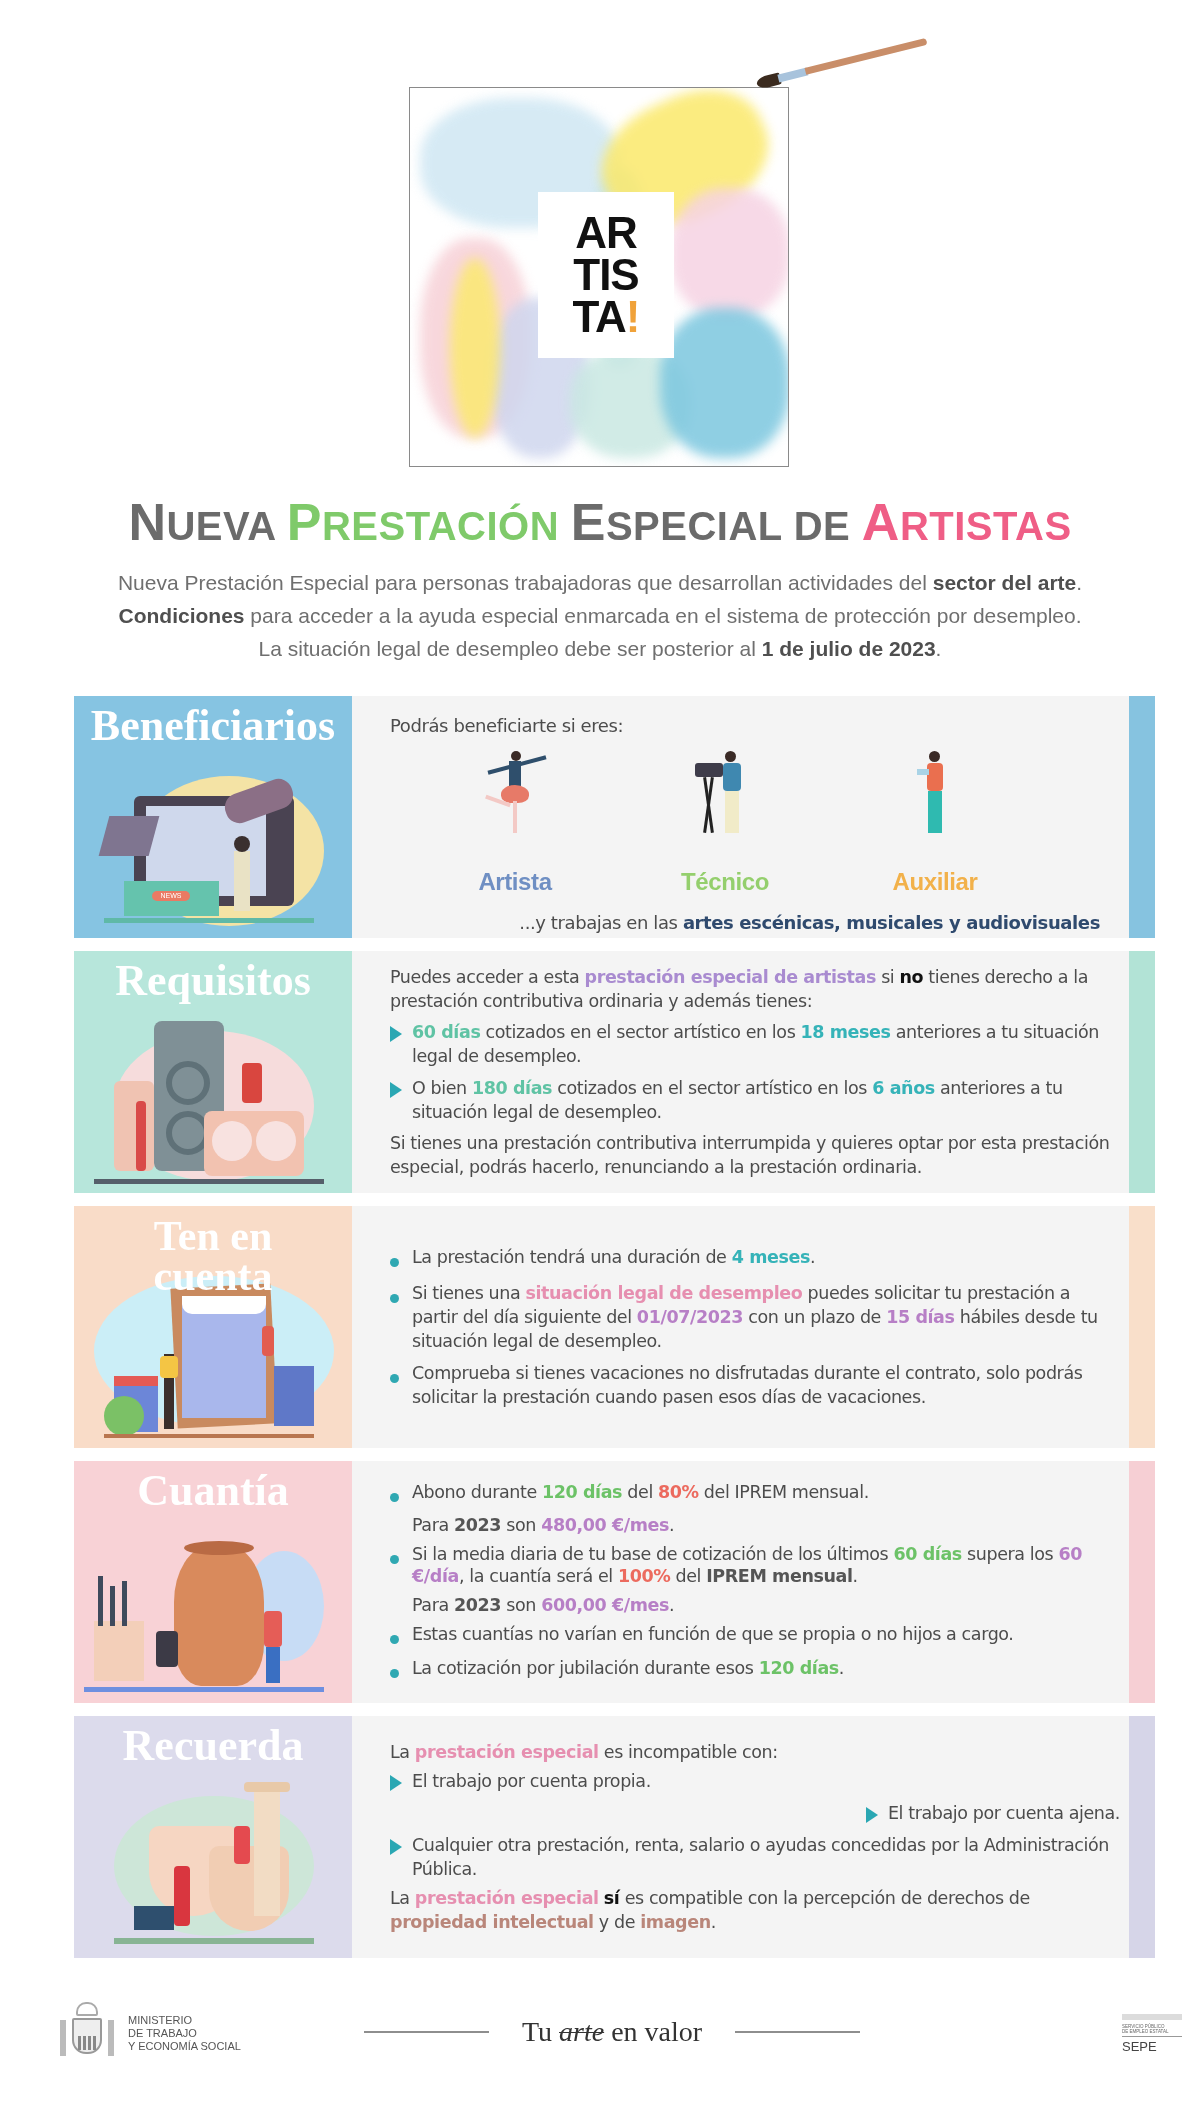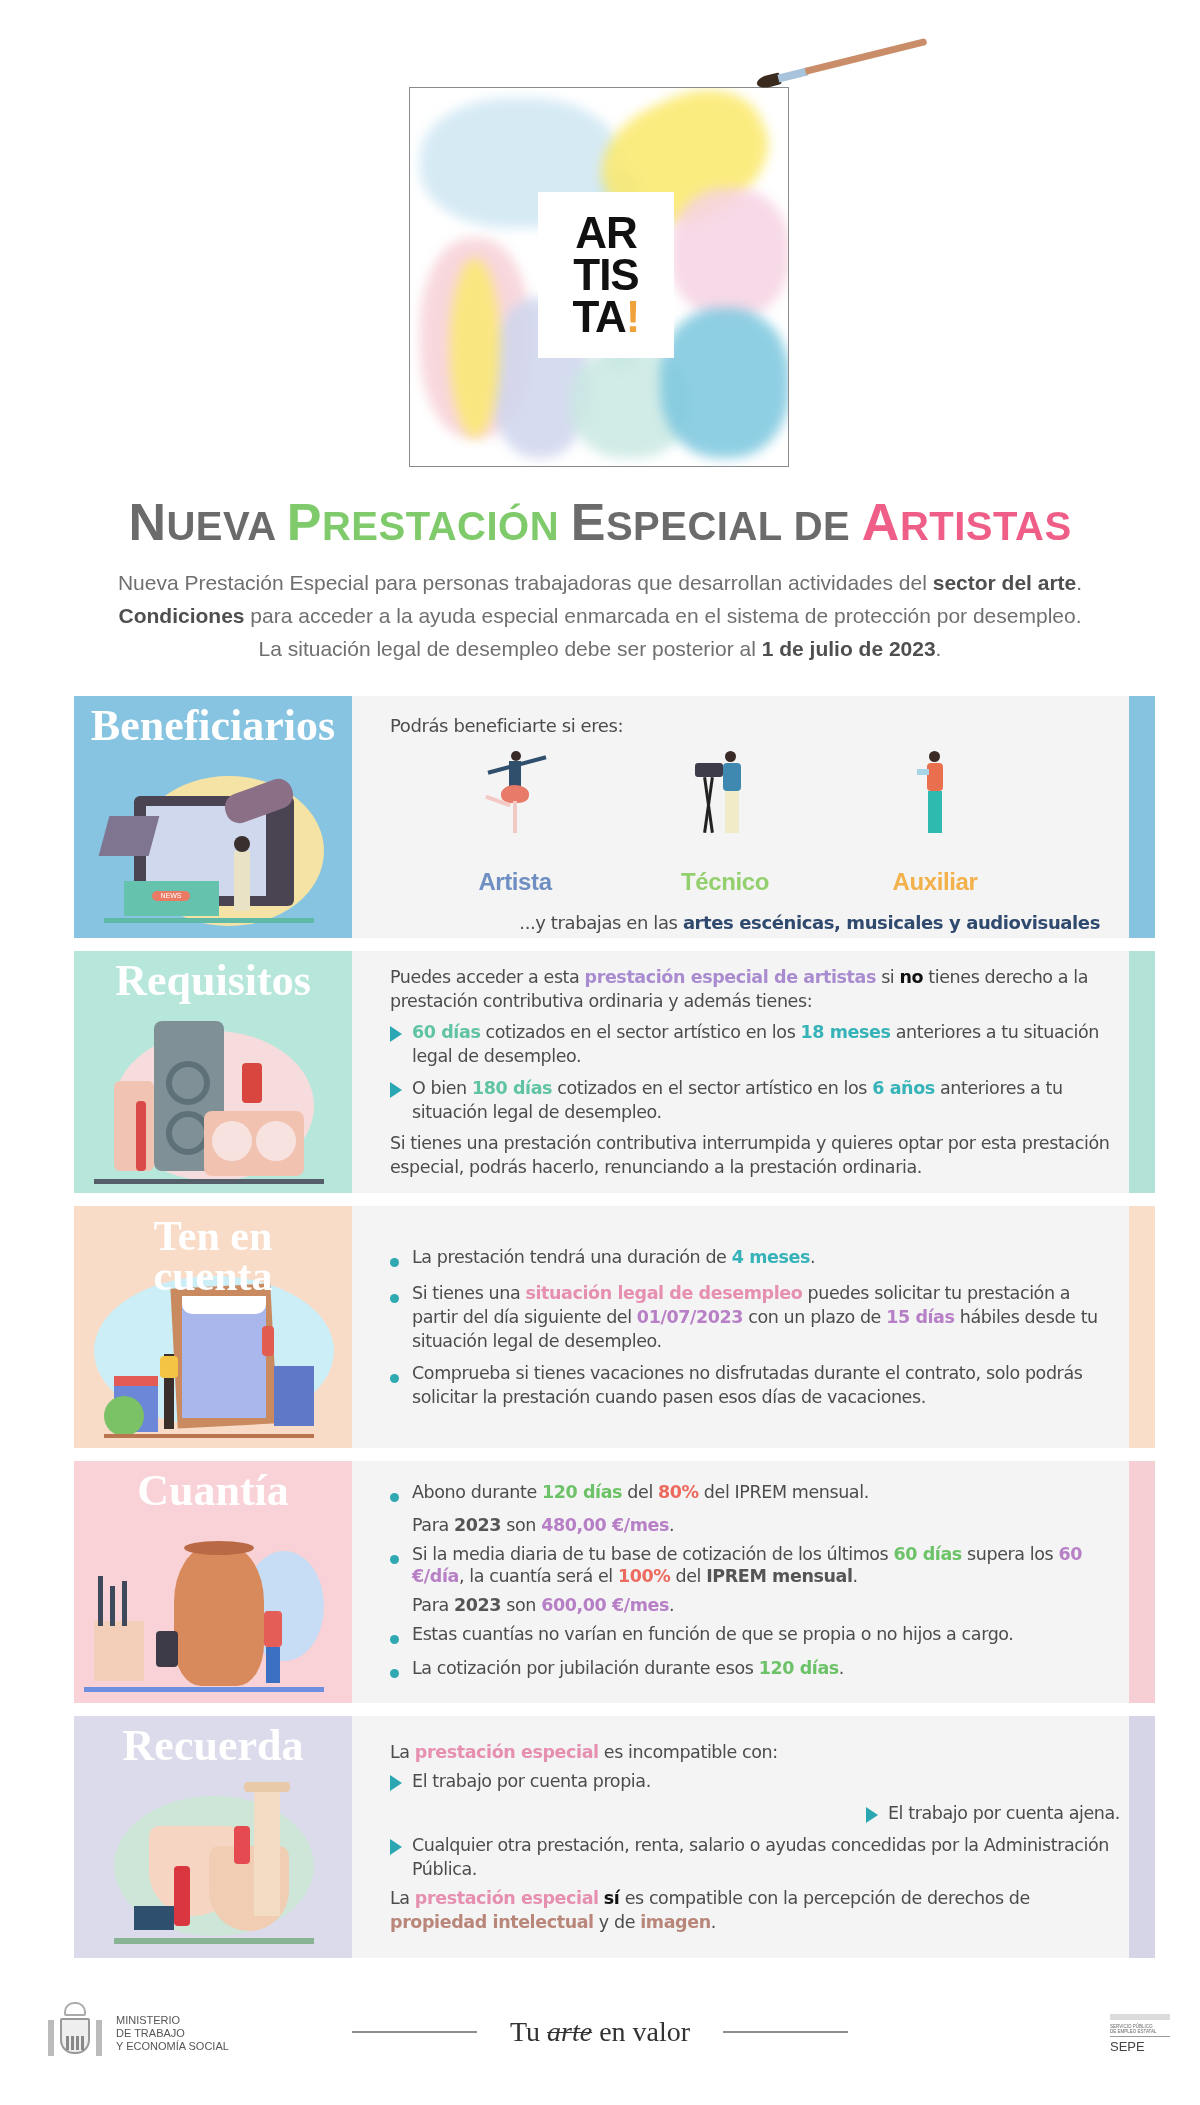--- a/index.html
+++ b/index.html
@@ -77,21 +77,21 @@
   
   .sec4 { top: 1461px; }
   .sec4 .art { background: #f8d2d6; }
   .sec4 .accent { background: #f6cfd4; }
   
   .sec5 { top: 1716px; }
   .sec5 .art { background: #dcdbec; }
   .sec5 .accent { background: #d6d5e8; }
 
   
-  .footer { position: absolute; left: 0; top: 1990px; width: 1090px; height: 90px; }
+  .footer { position: absolute; left: 12px; top: 1990px; width: 1090px; height: 90px; }
   .ministry { position: absolute; left: 46px; top: 12px; display: flex; align-items: center; }
   .crest { width: 58px; height: 62px; position: relative; }
   .ministry-text { margin-left: 12px; font-family: "Liberation Sans", sans-serif; font-size: 11px; line-height: 13px; color: #555; }
   .slogan { position: absolute; left: 352px; top: 26px; width: 496px; display: flex; align-items: center; justify-content: space-between; }
   .slogan .line { width: 125px; height: 2px; background: #8e8e8e; }
   .slogan .txt { font-family: "Liberation Serif", serif; font-size: 28px; color: #333; }
   .slogan .txt i { font-style: italic; text-decoration: line-through; text-decoration-thickness: 1px; }
   .sepe { position: absolute; left: 1110px; top: 24px; width: 60px; }
   .sepe .bar { height: 6px; background: #dcdcdc; margin-bottom: 4px; }
   .sepe .small { font-family: "Liberation Sans", sans-serif; font-size: 4.5px; line-height: 5px; color: #666; border-bottom: 1px solid #999; padding-bottom: 2px; }

